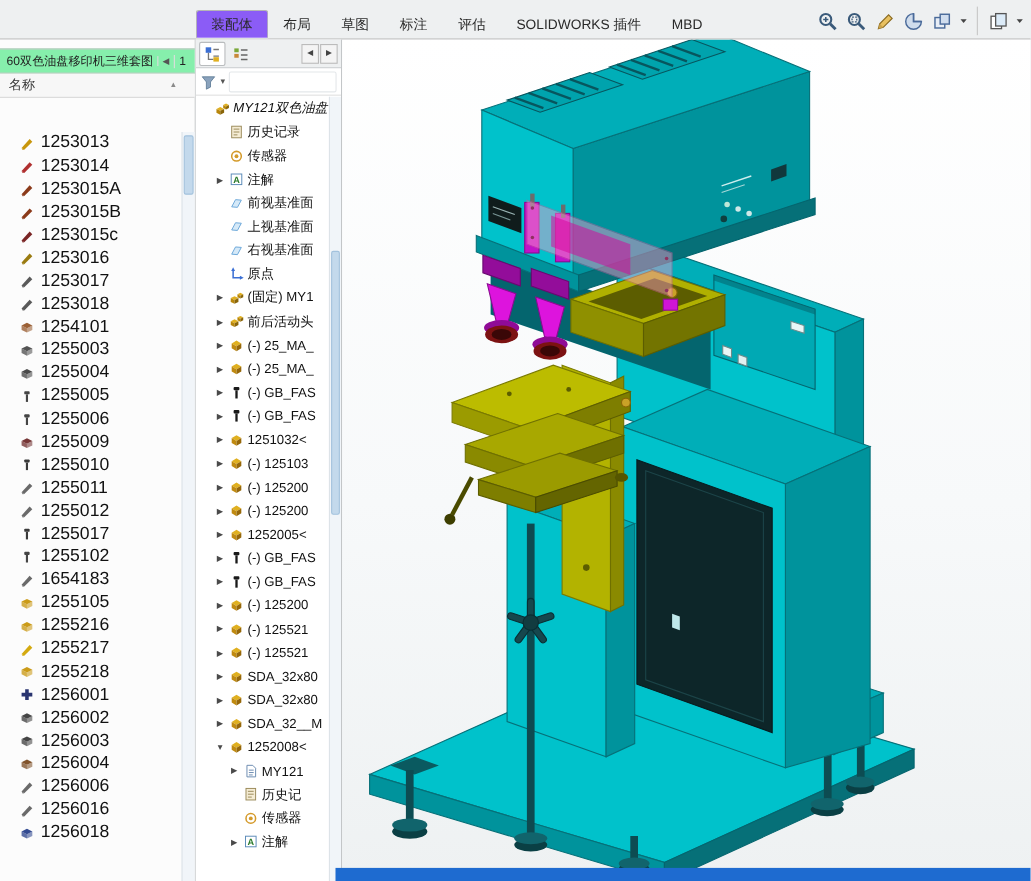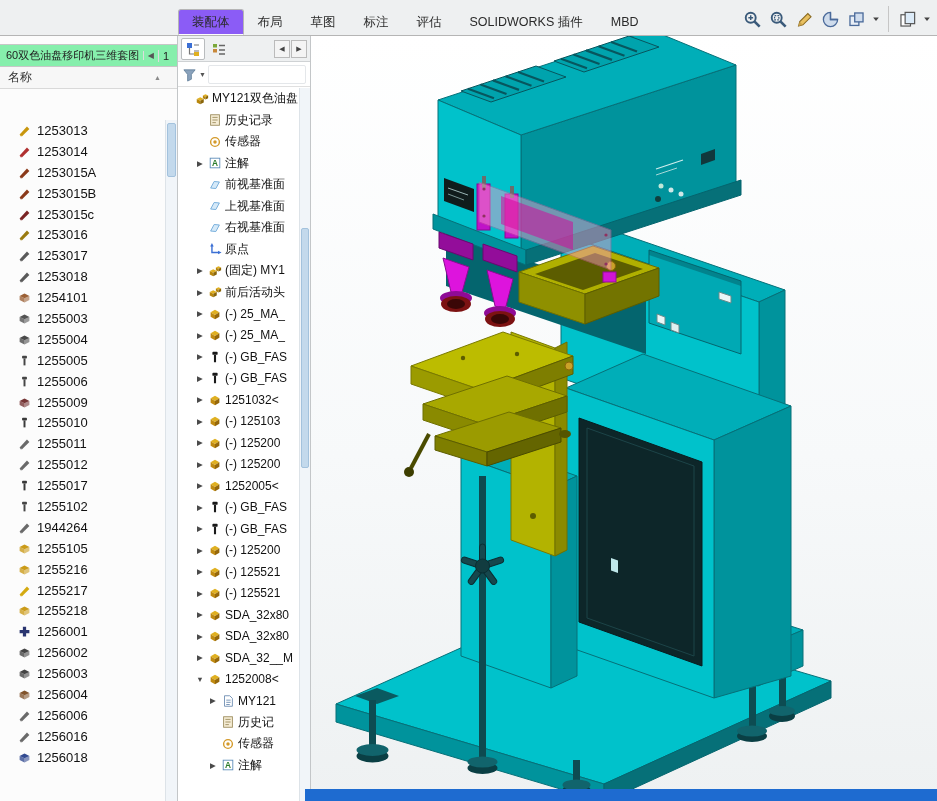--- a/index.html
+++ b/index.html
@@ -30,21 +30,21 @@
     border-bottom:1px solid #c7c7c7;display:flex;align-items:center;padding:0 4px 0 6px;box-sizing:border-box;}
   .doc-tab-title{flex:1;font-size:11px;white-space:nowrap;overflow:hidden;color:#222;}
   .doc-tab-nav{font-size:8px;color:#555;padding:0 4px;border-left:1px solid #ddd;}
   .doc-tab-page{font-size:11px;color:#222;padding:0 4px;border-left:1px solid #ddd;}
   .name-header{height:22px;background:#f7f7f7;border-bottom:1px solid #d9d9d9;display:flex;
     align-items:center;padding-left:8px;box-sizing:border-box;color:#333;}
   .sort-ind{margin-left:auto;margin-right:16px;font-size:7px;color:#8a8a8a;}
   .parts-list{position:absolute;left:0;top:84px;bottom:0;right:11px;overflow:hidden;}
   .part-row{height:20.9px;display:flex;align-items:center;padding-left:18px;gap:6px;white-space:nowrap;}
   .chip{width:13px;height:13px;flex:0 0 13px;}
-  .part-label{font-size:13px;color:#111;}
+  .part-label{font-size:16px;color:#111;}
   .lp-scroll{position:absolute;right:0;top:84px;bottom:0;width:11px;background:#f1f5f9;
     border-left:1px solid #dde3e8;}
   .lp-thumb{position:absolute;left:1px;right:1px;top:3px;height:52px;background:#c3d9ec;
     border:1px solid #a3c2dd;border-radius:2px;}
 
   
   .tree-panel{position:absolute;left:178px;top:36px;width:133px;height:765px;background:#ffffff;
     border-right:1px solid #c3c6c8;box-sizing:border-box;}
   .fm-tabs{height:26px;background:var(--chrome-bg);border-bottom:1px solid #cfd2d4;display:flex;
     align-items:center;padding:0 3px;box-sizing:border-box;gap:2px;}
@@ -361,21 +361,21 @@
         <div class="part-row">
     <svg class="chip" viewBox="0 0 16 16" style="color: rgb(69, 69, 69);">
             <use href="#sym-bolt"></use>
           </svg>
     <span class="part-label">1255102</span>
   </div>
         <div class="part-row">
     <svg class="chip" viewBox="0 0 16 16" style="color: rgb(106, 106, 106);">
             <use href="#sym-blade"></use>
           </svg>
-    <span class="part-label">1944264</span>
+    <span class="part-label">1654183</span>
   </div>
         <div class="part-row">
     <svg class="chip" viewBox="0 0 16 16" style="color: rgb(200, 150, 12);">
             <use href="#sym-block"></use>
           </svg>
     <span class="part-label">1255105</span>
   </div>
         <div class="part-row">
     <svg class="chip" viewBox="0 0 16 16" style="color: rgb(200, 150, 12);">
             <use href="#sym-block"></use>
@@ -460,21 +460,21 @@
       </div>
     </div>
     <div class="filter-row">
       <svg viewBox="0 0 16 16">
           <use href="#sym-funnel"></use>
         </svg>
       <span class="filter-arrow">▼</span>
       <div class="filter-box"></div>
     </div>
     <div class="feature-tree">
-        <div class="tree-row" style="padding-left: 4px;">
+        <div class="tree-row" style="padding-left: 4px; font-style: italic;">
     <span class="expander"></span>
     <svg class="ticon" viewBox="0 0 16 16">
             <use href="#sym-assembly"></use>
           </svg>
     <span class="tree-label">MY121双色油盘</span>
   </div>
         <div class="tree-row" style="padding-left: 17px;">
     <span class="expander"></span>
     <svg class="ticon" viewBox="0 0 16 16">
             <use href="#sym-history"></use>

